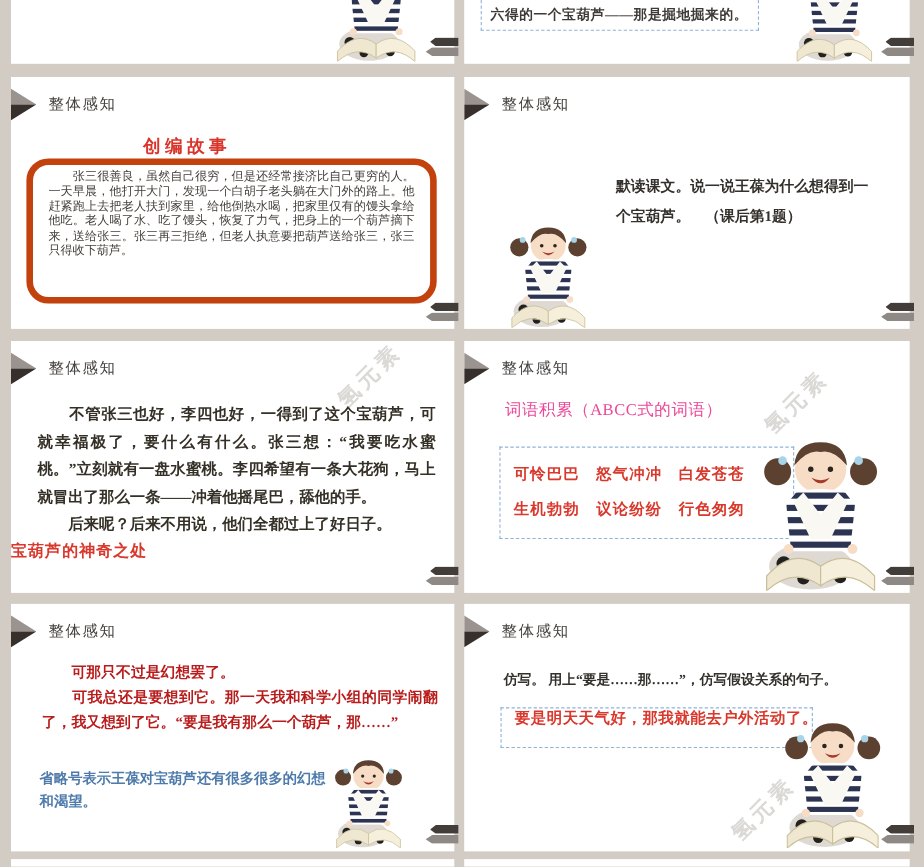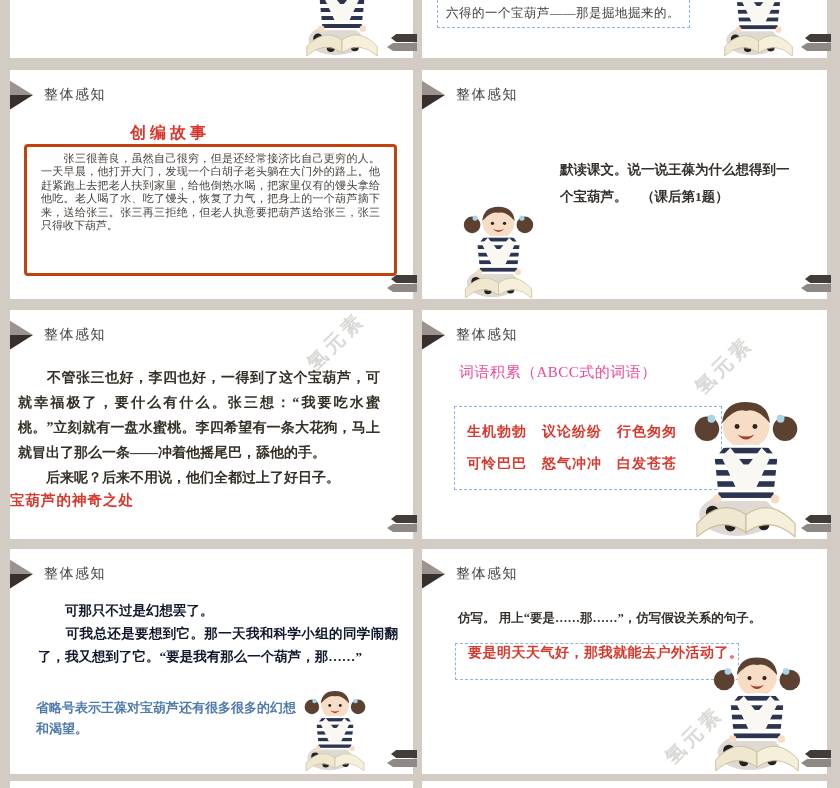--- a/index.html
+++ b/index.html
@@ -26,53 +26,53 @@
             clip-path:polygon(0 50%,20% 0,100% 0,100% 100%,20% 100%);}
   .pencil .pt{background:#433d39;width:26px;margin-left:4px;}
   .pencil .pb{background:#8e8985;width:30px;margin-left:0;}
 
   .girl{position:absolute;}
 
   
   .quote-box{position:absolute;left:15px;top:120px;width:251px;height:76px;
              border:1.5px dashed #8fb3d9;}
   .quote-text{position:absolute;left:8px;bottom:5px;width:235px;
-              font-size:12.5px;font-weight:400;color:#3e3a37;letter-spacing:0.5px;}
+              font-size:12.5px;font-weight:700;color:#3e3a37;letter-spacing:0.5px;}
 
   
   .story-title{position:absolute;left:120px;top:53px;font-size:16px;font-weight:bold;
                color:#da352b;letter-spacing:4px;}
   .story-box{position:absolute;left:14px;top:74px;width:373px;height:132px;
-             border:3px solid #c2410c;border-radius:4px;padding:5px 14px 4px 14px;
+             border:6px solid #c2410c;border-radius:20px;padding:5px 14px 4px 14px;
              box-sizing:border-box;font-size:11px;line-height:13.4px;color:#433e3a;
              text-align:justify;}
   .story-box p{margin:0;}
 
   
   .read-prompt{position:absolute;left:138px;top:86px;width:242px;font-size:13.5px;
                line-height:27px;font-weight:600;color:#34302c;}
 
   
-  .para-block{position:absolute;left:8px;top:55px;width:362px;font-size:14px;
+  .para-block{position:absolute;left:24px;top:55px;width:362px;font-size:14px;
               line-height:25px;font-weight:bold;color:#353027;text-align:justify;}
   .para-block p{margin:0;}
   .magic-caption{position:absolute;left:0;right:0;top:181px;text-align:left;
                  font-size:14.5px;font-weight:bold;color:#d9382c;letter-spacing:1px;}
 
   
   .words-title{position:absolute;left:37px;top:53px;font-size:15px;font-weight:normal;
                color:#ec4899;letter-spacing:0.5px;}
   .words-box{position:absolute;left:32px;top:96px;width:268px;height:84px;
              border:1.5px dashed #8fb3d9;box-sizing:border-box;padding:9px 0 0 12px;}
   .words-box div{font-size:14px;font-weight:bold;color:#d9382c;line-height:32px;
                  letter-spacing:1px;white-space:nowrap;}
 
   
   .fantasy-block{position:absolute;left:28px;top:50px;width:360px;font-size:13.5px;
-                 line-height:23px;font-weight:600;color:#0f172a;text-align:justify;}
+                 line-height:23px;font-weight:600;color:#b91c1c;text-align:justify;}
   .fantasy-block p{margin:0;}
   .blue-note{position:absolute;left:26px;top:148px;width:262px;font-size:13px;
              line-height:21px;font-weight:600;color:#4e7bab;}
 
   
   .mimic-prompt{position:absolute;left:36px;top:61px;width:330px;font-size:12.5px;
                 font-weight:600;color:#34302c;}
   .example-box{position:absolute;left:33px;top:94px;width:284px;height:37px;
                border:1.5px dashed #8fb3d9;box-sizing:border-box;
                display:flex;align-items:flex-start;padding-left:12px;}
@@ -210,22 +210,22 @@
 
   <section class="slide" id="s3r">
     <div class="hdr">
       <svg class="hicon" viewBox="0 0 24 30">
           <use href="#hdr-icon"></use>
         </svg>
       <span class="hlabel">整体感知</span>
     </div>
     <div class="words-title">词语积累（ABCC式的词语）</div>
     <div class="words-box">
+      <div>可怜巴巴　怒气冲冲　白发苍苍</div>
       <div>生机勃勃　议论纷纷　行色匆匆</div>
-      <div>可怜巴巴　怒气冲冲　白发苍苍</div>
     </div>
     <svg class="girl" style="left:268px;top:82px;width:112px;height:145px" viewBox="0 0 100 130">
         <use href="#girl-reading"></use>
       </svg>
     <div class="pencil">
         <i class="pt"></i>
         <i class="pb"></i>
       </div>
   </section>
 

